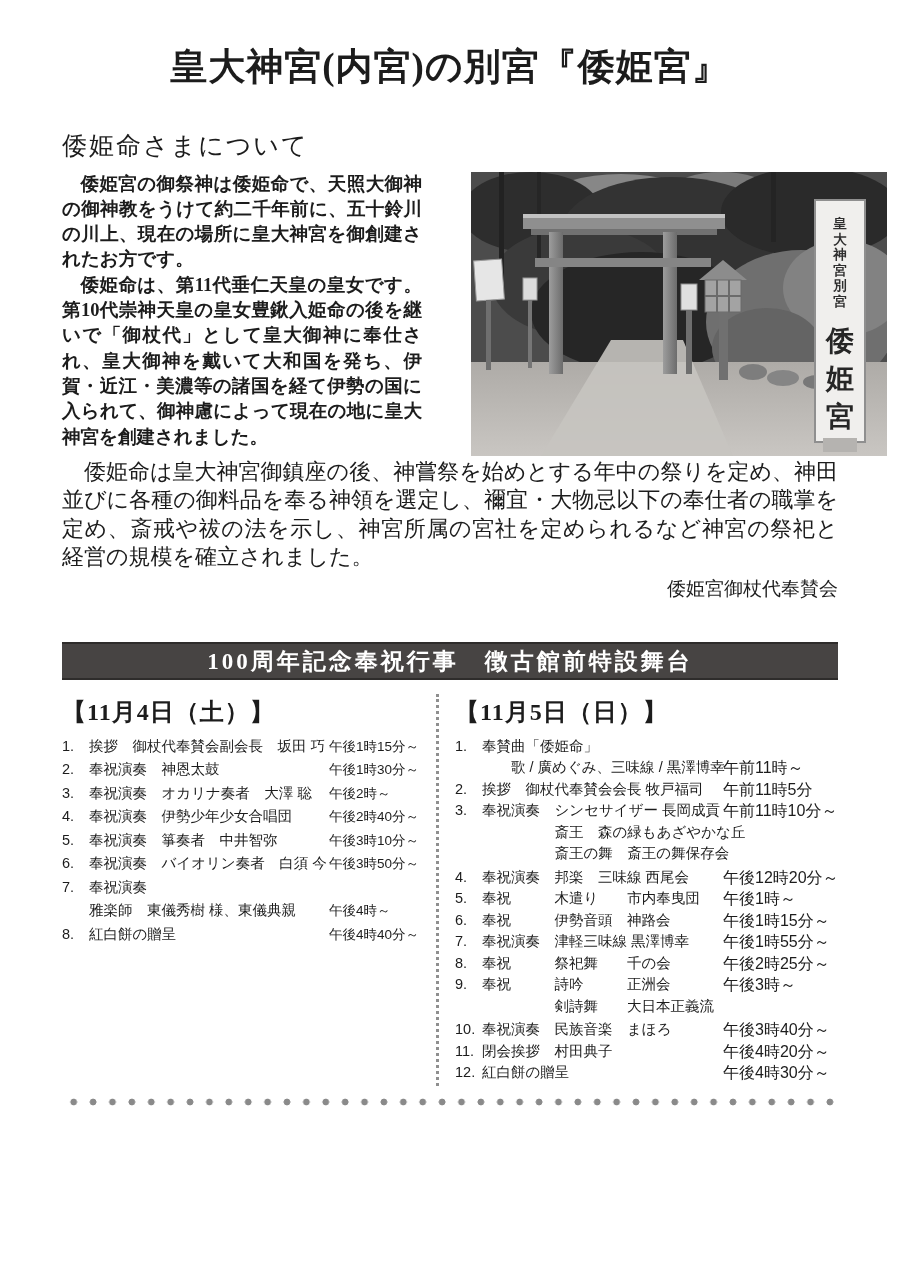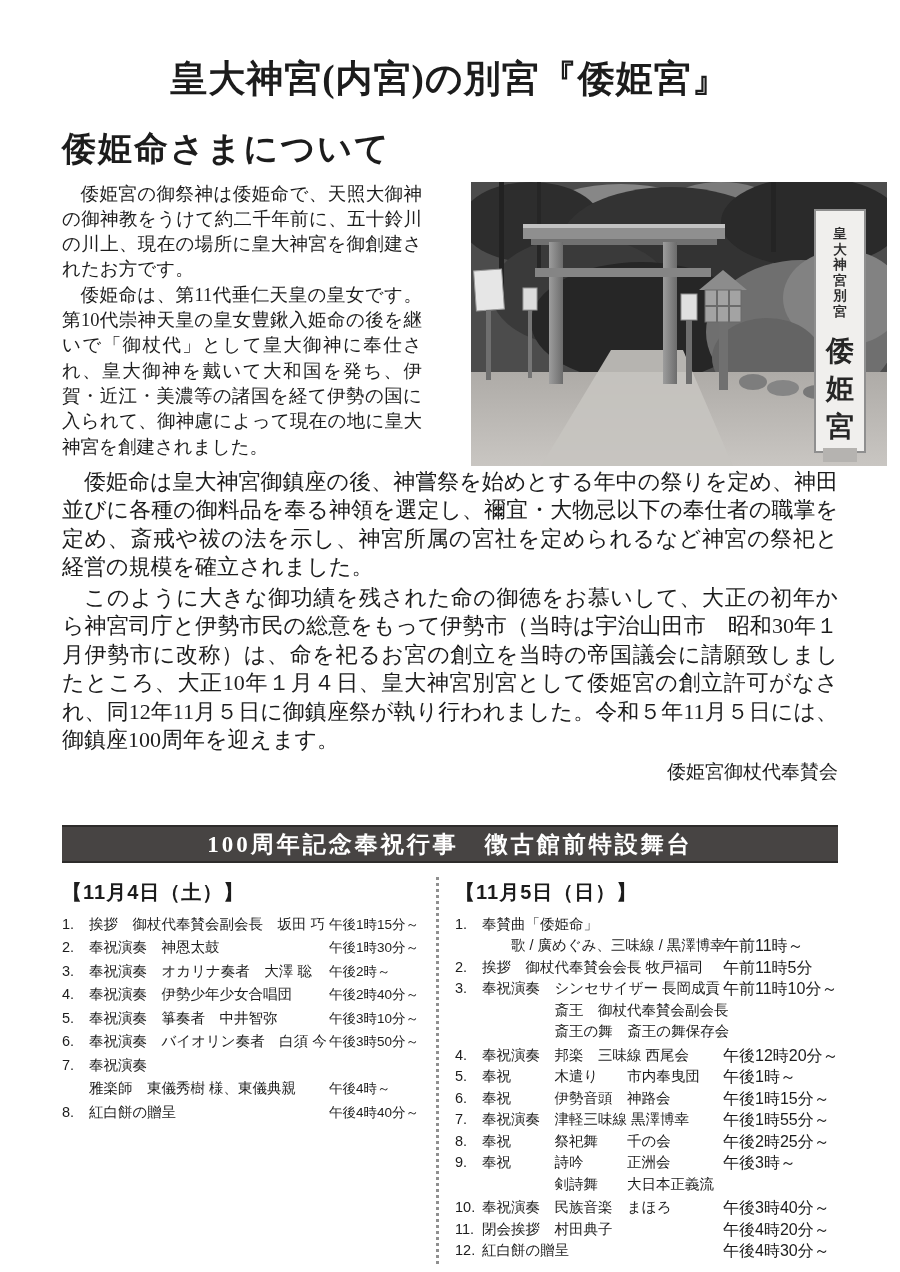--- a/index.html
+++ b/index.html
@@ -4,43 +4,43 @@
 <style>
   :root{
     --banner-bg:#474443; --banner-fg:#ffffff; --dot:#8a8a8a; --divider:#8f8f8f; --ink:#1c1c1c;
   }
   *{margin:0;padding:0;box-sizing:border-box;}
   html,body{background:#ffffff;}
   body{width:900px;height:1272px;overflow:hidden;color:var(--ink);}
   .page{width:900px;height:1272px;padding:0 62px;position:relative;
         font-family:"Liberation Serif","DejaVu Serif",serif;}
   
-  h1.title{margin-top:58px;text-align:center;font-size:37px;font-weight:bold;
+  h1.title{margin-top:46px;text-align:center;font-size:37px;font-weight:bold;
            letter-spacing:1px;line-height:1.15;}
   p.intro{margin-top:13px;font-size:19px;line-height:26px;text-align:justify;text-indent:1em;}
-  h2.section{margin-top:25px;font-size:34px;font-weight:bold;letter-spacing:2px;}
+  h2.section{margin-top:40px;font-size:25px;font-weight:normal;letter-spacing:2px;}
   
   .twocol{margin-top:10px;display:flex;}
-  .coltext{width:368px;flex:none;padding-right:8px;}
+  .coltext{width:368px;flex:none;padding-right:8px;font-weight:bold;}
   .coltext p{font-size:18.5px;line-height:25.3px;text-align:justify;text-indent:1em;}
   figure.photo{flex:none;width:389px;height:284px;margin-right:-22px;margin-left:auto;}
   figure.photo svg{display:block;width:416px;height:284px;}
   
   p.bodytext{font-size:22px;line-height:28.5px;text-align:justify;text-indent:1em;margin-top:2px;}
   p.signature{font-size:19px;text-align:right;margin-top:4px;}
   
   .banner{margin-top:40px;height:38px;line-height:36px;background:var(--banner-bg);
           border-top:2px solid #2e2c2b;border-bottom:2px solid #2e2c2b;
           text-align:center;color:var(--banner-fg);font-size:23px;font-weight:bold;letter-spacing:3px;}
   
   .schedule{margin-top:14px;display:flex;font-family:"Liberation Sans","DejaVu Sans",sans-serif;}
   .sched-col{position:relative;}
   .sched-col.left{width:374px;flex:none;}
   .sched-col.right{flex:1;padding-left:16px;}
-  .sched-col h3{font-size:20px;font-weight:bold;letter-spacing:1px;margin:2px 0 10px 0;}
+  .sched-col h3{font-size:24px;font-weight:bold;letter-spacing:1px;margin:2px 0 10px 0;font-family:Liberation Serif, serif;}
   .divider{align-self:stretch;width:0;border-left:3px dotted var(--divider);margin-left:0;}
   .row{position:relative;padding-left:27px;font-size:14.5px;line-height:16.5px;white-space:nowrap;}
   .sched-col.left  .row{margin-bottom:7px;}
   .sched-col.right .row{margin-bottom:5px;}
   .row.gap{margin-top:7px;}
   .row .num{position:absolute;left:0;top:0;width:26px;}
   .row .text{display:inline-block;}
   .sched-col.left  .row .time{position:absolute;left:267px;top:1px;font-size:13.5px;white-space:nowrap;}
   .sched-col.right .row .time{position:absolute;left:268px;top:1px;font-size:16px;white-space:nowrap;}
   
@@ -134,21 +134,20 @@
           <rect x="344" y="28" width="50" height="242" fill="#f0efed" stroke="#8f8f8f" stroke-width="2"></rect>
           <rect x="352" y="266" width="34" height="14" fill="#b5b3b0"></rect>
           <text id="sign-top" font-size="13.5" font-weight="bold" fill="#2f2f2f" text-anchor="middle" font-family="'Liberation Serif','DejaVu Serif',serif"><tspan x="369" y="56">皇</tspan><tspan x="369" y="71.5">大</tspan><tspan x="369" y="87">神</tspan><tspan x="369" y="102.5">宮</tspan><tspan x="369" y="118">別</tspan><tspan x="369" y="133.5">宮</tspan></text>
           <text id="sign-main" font-size="28" font-weight="bold" fill="#262626" text-anchor="middle" font-family="'Liberation Serif','DejaVu Serif',serif"><tspan x="369" y="178">倭</tspan><tspan x="369" y="216">姫</tspan><tspan x="369" y="254">宮</tspan></text>
         </g>
       </svg>
     </figure>
   </div>
 
   <p class="bodytext">倭姫命は皇大神宮御鎮座の後、神嘗祭を始めとする年中の祭りを定め、神田並びに各種の御料品を奉る神領を選定し、禰宜・大物忌以下の奉仕者の職掌を定め、斎戒や祓の法を示し、神宮所属の宮社を定められるなど神宮の祭祀と経営の規模を確立されました。</p>
-  <p class="bodytext">このように大きな御功績を残された命の御徳をお慕いして、大正の初年から神宮司庁と伊勢市民の総意をもって伊勢市（当時は宇治山田市　昭和30年１月伊勢市に改称）は、命を祀るお宮の創立を当時の帝国議会に請願致しましたところ、大正10年１月４日、皇大神宮別宮として倭姫宮の創立許可がなされ、同12年11月５日に御鎮座祭が執り行われました。令和５年11月５日には、御鎮座100周年を迎えます。</p>
   <p class="signature">倭姫宮御杖代奉賛会</p>
 
   <div class="banner">
     <span>100周年記念奉祝行事　徴古館前特設舞台</span>
   </div>
 
   <div class="schedule">
     <section class="sched-col left">
       <h3>【11月4日（土）】</h3>
       <div class="rows">
@@ -191,21 +190,21 @@
           <div class="row">
     <span class="num"></span><span class="text">　　歌 / 廣めぐみ、三味線 / 黒澤博幸</span><span class="time">午前11時～</span>
   </div>
           <div class="row">
     <span class="num">2.</span><span class="text">挨拶　御杖代奉賛会会長 牧戸福司</span><span class="time">午前11時5分</span>
   </div>
           <div class="row">
     <span class="num">3.</span><span class="text">奉祝演奏　シンセサイザー 長岡成貢</span><span class="time">午前11時10分～</span>
   </div>
           <div class="row">
-    <span class="num"></span><span class="text">　　　　　斎王　御杖代奉賛会副会長</span><span class="time"></span>
+    <span class="num"></span><span class="text">　　　　　斎王　森の緑もあざやかな丘</span><span class="time"></span>
   </div>
           <div class="row">
     <span class="num"></span><span class="text">　　　　　斎王の舞　斎王の舞保存会</span><span class="time"></span>
   </div>
           <div class="row gap">
     <span class="num">4.</span><span class="text">奉祝演奏　邦楽　三味線 西尾会</span><span class="time">午後12時20分～</span>
   </div>
           <div class="row">
     <span class="num">5.</span><span class="text">奉祝　　　木遣り　　市内奉曳団</span><span class="time">午後1時～</span>
   </div>

